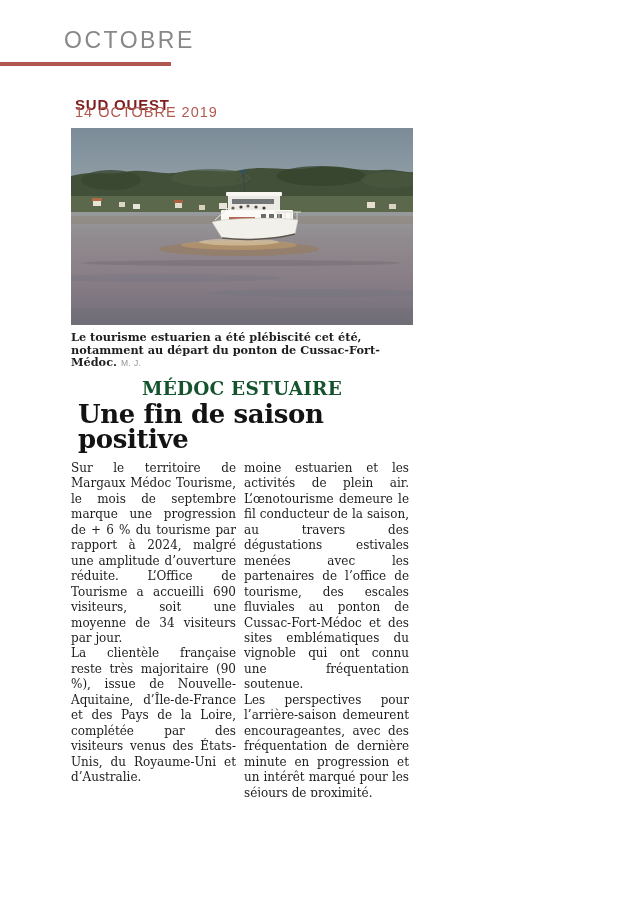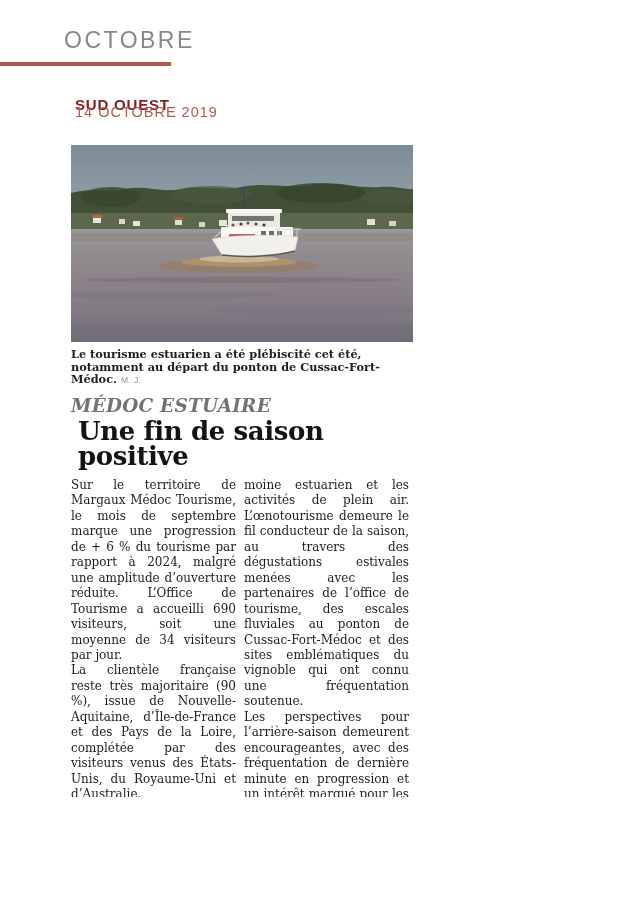--- a/index.html
+++ b/index.html
@@ -40,21 +40,21 @@
     left: 75px; top: 104px;
     font-size: 14.5px;
     font-weight: 400;
     letter-spacing: 1px;
     color: #b2594f;
   }
 
   
   .clip {
     position: absolute;
-    left: 71px; top: 145px;
+    left: 71px; top: 128px;
     width: 342px;
     font-family: "DejaVu Serif", serif;
     color: #1c1c1c;
   }
   figure { margin: 0; }
   .photo { display: block; width: 342px; height: 197px; }
   figcaption {
     margin-top: 6px;
     font-size: 11.3px;
     line-height: 1.12;
@@ -64,25 +64,25 @@
   .credit {
     font-family: "Liberation Sans", sans-serif;
     font-weight: 400;
     font-size: 8.5px;
     letter-spacing: 0.4px;
     color: #949494;
   }
 
   .kicker {
     margin-top: 9px;
-    font-style: italic;
     font-weight: 700;
     font-size: 18.5px;
     letter-spacing: 0.2px;
-    color: #737373;
+    color: #14532d;
+    text-align: center;
   }
   .headline {
     margin: 3px 0 9px 7px;
     font-size: 26px;
     line-height: 0.96;
     font-weight: 700;
     letter-spacing: -0.4px;
     color: #131313;
   }
   .headline span { display: block; }

